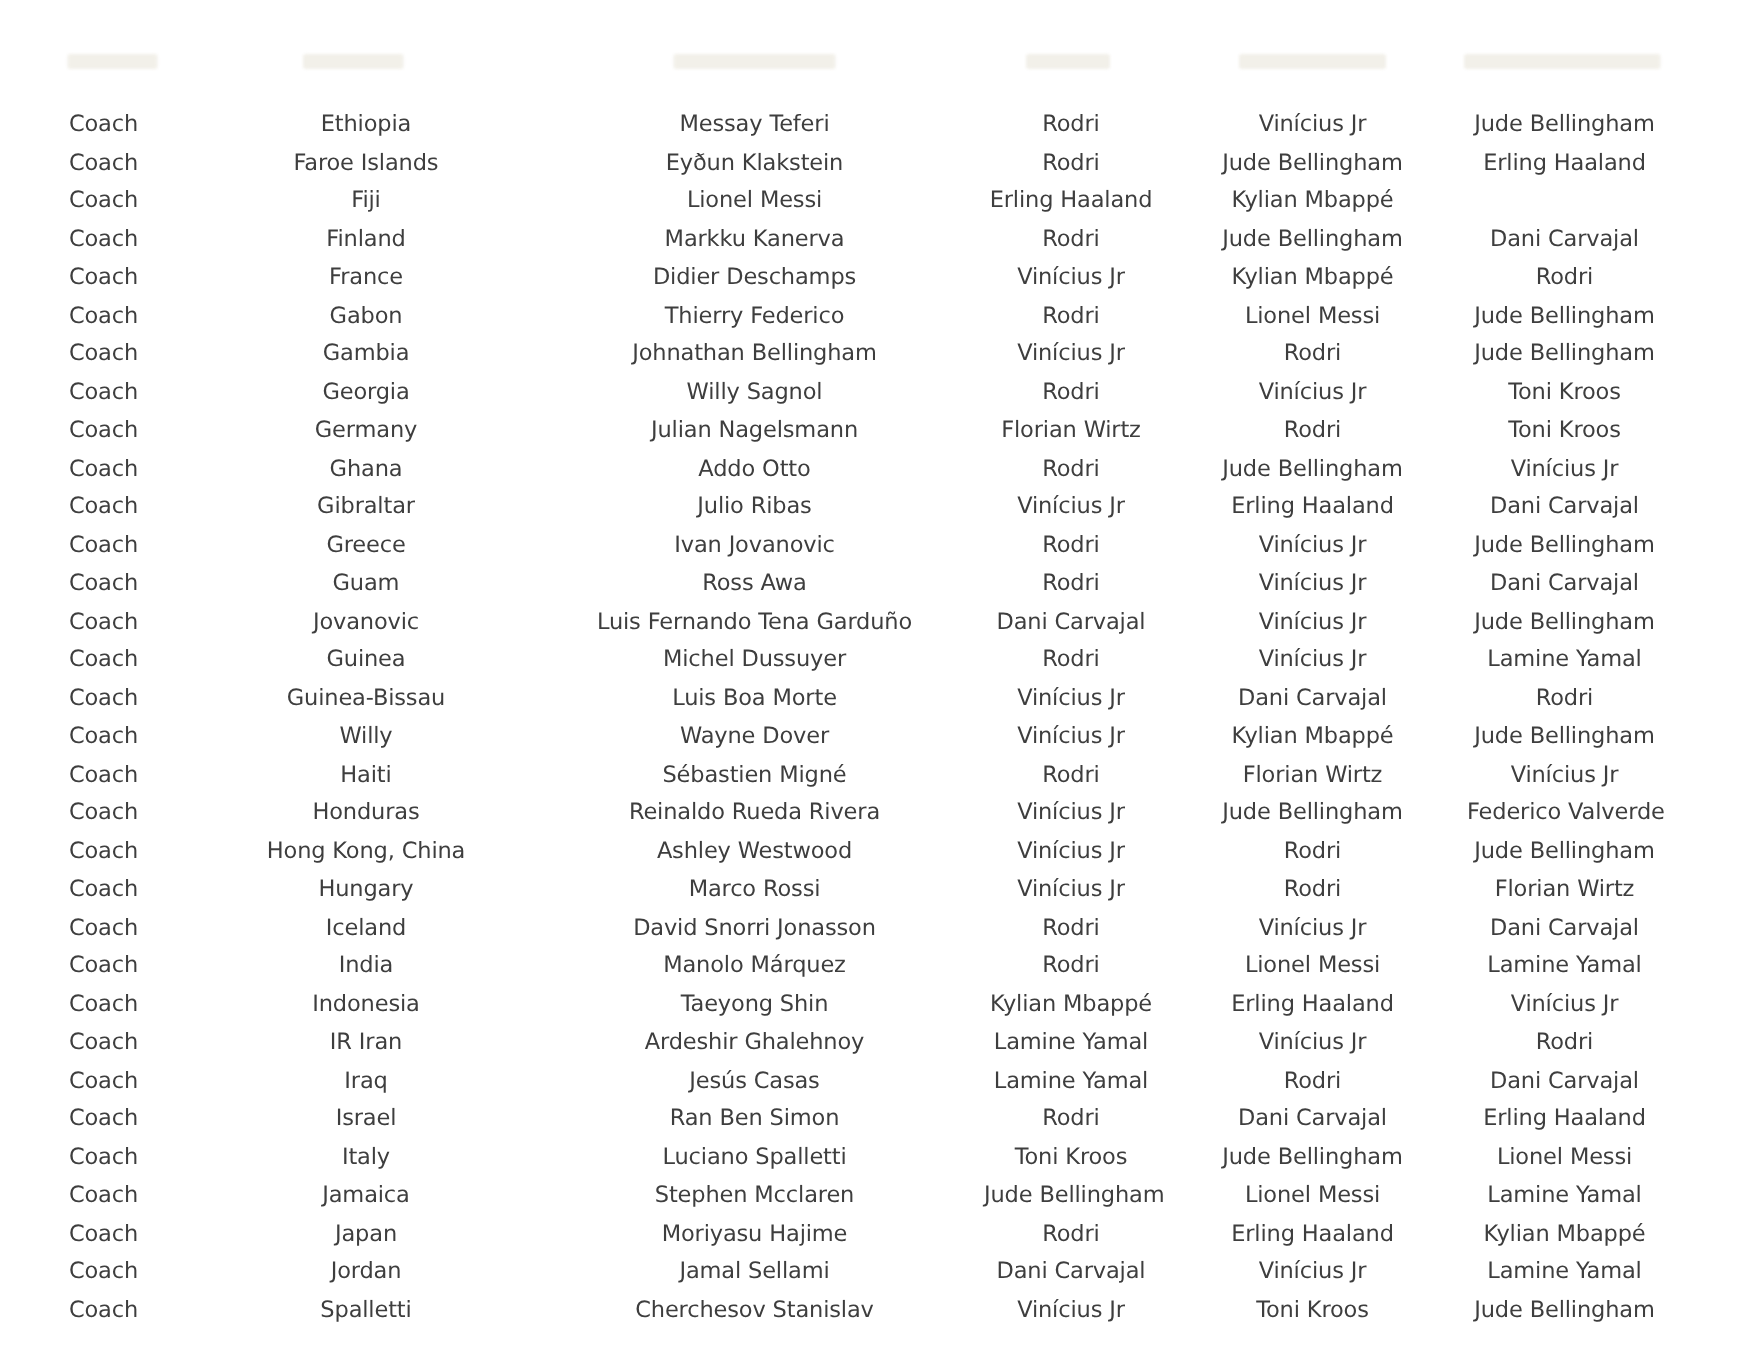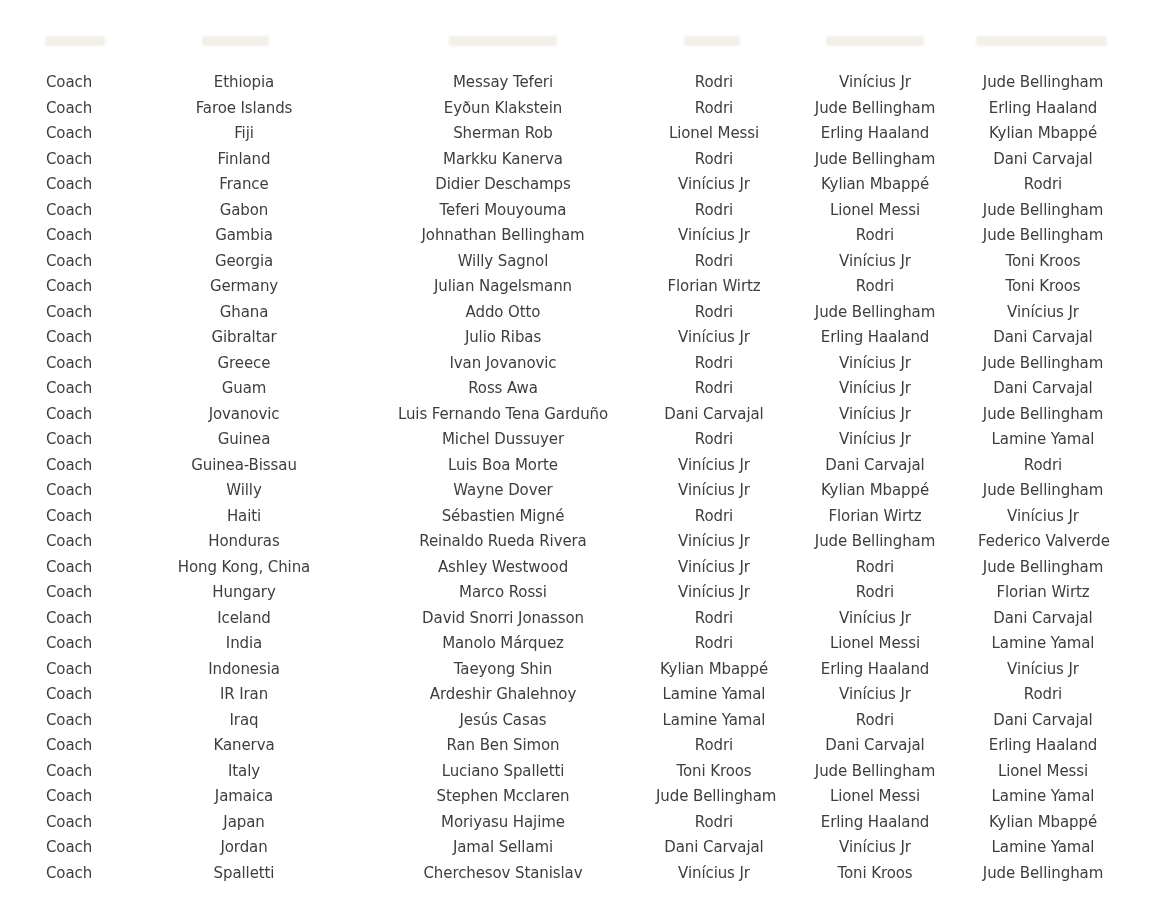--- a/index.html
+++ b/index.html
@@ -76,21 +76,20 @@
       <div class="vote-cell">Faroe Islands</div>
       <div class="vote-cell">Eyðun Klakstein</div>
       <div class="vote-cell">Rodri</div>
       <div class="vote-cell">Jude Bellingham</div>
       <div class="vote-cell">Erling Haaland</div>
     </div>
 
     <div class="vote-row">
       <div class="vote-cell">Coach</div>
       <div class="vote-cell">Fiji</div>
-      <div class="vote-cell">Sherman Rob</div>
       <div class="vote-cell">Lionel Messi</div>
       <div class="vote-cell">Erling Haaland</div>
       <div class="vote-cell">Kylian Mbappé</div>
     </div>
 
     <div class="vote-row">
       <div class="vote-cell">Coach</div>
       <div class="vote-cell">Finland</div>
       <div class="vote-cell">Markku Kanerva</div>
       <div class="vote-cell">Rodri</div>
@@ -103,21 +102,21 @@
       <div class="vote-cell">France</div>
       <div class="vote-cell">Didier Deschamps</div>
       <div class="vote-cell">Vinícius Jr</div>
       <div class="vote-cell">Kylian Mbappé</div>
       <div class="vote-cell">Rodri</div>
     </div>
 
     <div class="vote-row">
       <div class="vote-cell">Coach</div>
       <div class="vote-cell">Gabon</div>
-      <div class="vote-cell">Teferi Mouyouma</div>
+      <div class="vote-cell">Thierry Federico</div>
       <div class="vote-cell">Rodri</div>
       <div class="vote-cell">Lionel Messi</div>
       <div class="vote-cell">Jude Bellingham</div>
     </div>
 
     <div class="vote-row">
       <div class="vote-cell">Coach</div>
       <div class="vote-cell">Gambia</div>
       <div class="vote-cell">Johnathan Bellingham</div>
       <div class="vote-cell">Vinícius Jr</div>
@@ -291,21 +290,21 @@
       <div class="vote-cell">Coach</div>
       <div class="vote-cell">Iraq</div>
       <div class="vote-cell">Jesús Casas</div>
       <div class="vote-cell">Lamine Yamal</div>
       <div class="vote-cell">Rodri</div>
       <div class="vote-cell">Dani Carvajal</div>
     </div>
 
     <div class="vote-row">
       <div class="vote-cell">Coach</div>
-      <div class="vote-cell">Kanerva</div>
+      <div class="vote-cell">Israel</div>
       <div class="vote-cell">Ran Ben Simon</div>
       <div class="vote-cell">Rodri</div>
       <div class="vote-cell">Dani Carvajal</div>
       <div class="vote-cell">Erling Haaland</div>
     </div>
 
     <div class="vote-row">
       <div class="vote-cell">Coach</div>
       <div class="vote-cell">Italy</div>
       <div class="vote-cell">Luciano Spalletti</div>

